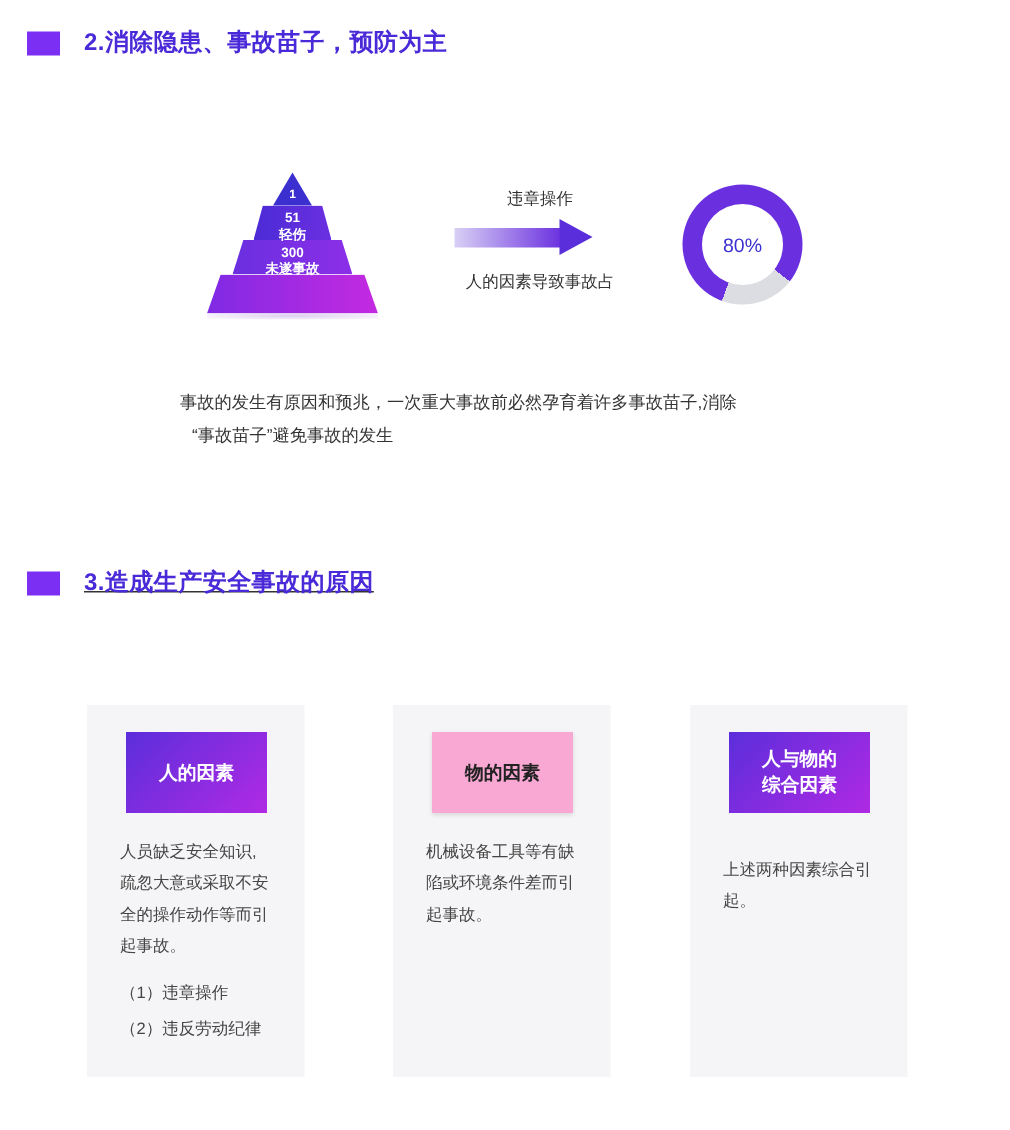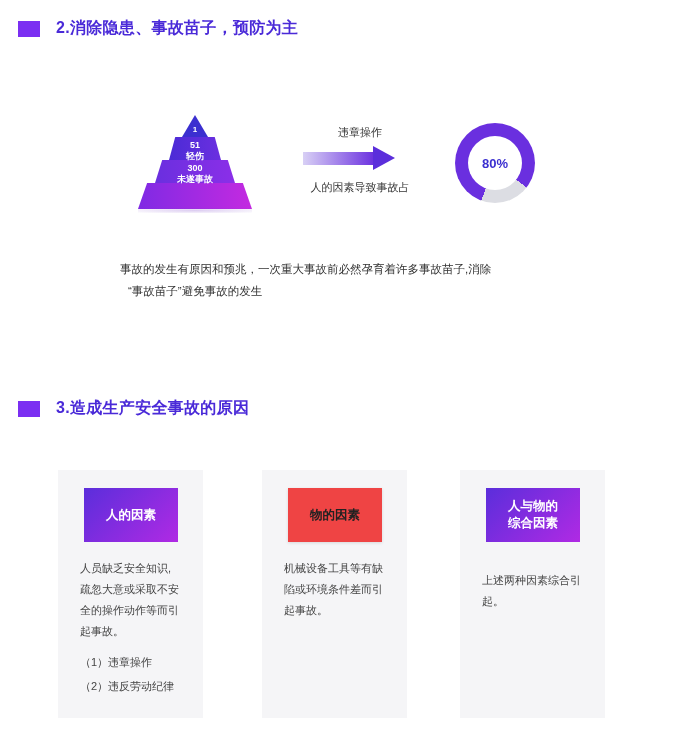--- a/index.html
+++ b/index.html
@@ -31,21 +31,21 @@
   }
   .section-head .title {
     font-size: 16px;
     font-weight: bold;
     color: #4a2ad8;
     letter-spacing: 0.3px;
     white-space: nowrap;
   }
 
   #sec2 { left: 18px; top: 18px; }
-  #sec3 { left: 18px; top: 398px; }
+  #sec3 { left: 18px; top: 378px; text-decoration: underline; }
 
   
   .diagram {
     position: absolute;
     left: 0;
     top: 95px;
     width: 673px;
     height: 140px;
   }
 
@@ -182,21 +182,21 @@
     background: #ffffff;
   }
   .donut-label {
     position: absolute;
     left: 0; top: 0;
     width: 80px; height: 80px;
     display: flex;
     align-items: center;
     justify-content: center;
     font-size: 13px;
-    font-weight: bold;
+    font-weight: normal;
     color: #3b2fd0;
     z-index: 2;
   }
 
   
   .para {
     position: absolute;
     left: 120px;
     top: 258px;
     width: 470px;
@@ -238,21 +238,21 @@
     text-align: center;
     font-size: 12.5px;
     font-weight: bold;
     line-height: 17px;
   }
   .badge-purple {
     background: linear-gradient(135deg,#5b2edb,#b02ae4);
     color: #ffffff;
   }
   .badge-white {
-    background: #ef4444;
+    background: #f9a8d4;
     color: #222222;
     box-shadow: 0 1px 3px rgba(0,0,0,0.12);
   }
   .card-body {
     position: absolute;
     left: 22px;
     top: 88px;
     width: 108px;
     font-size: 11px;
     line-height: 21px;

